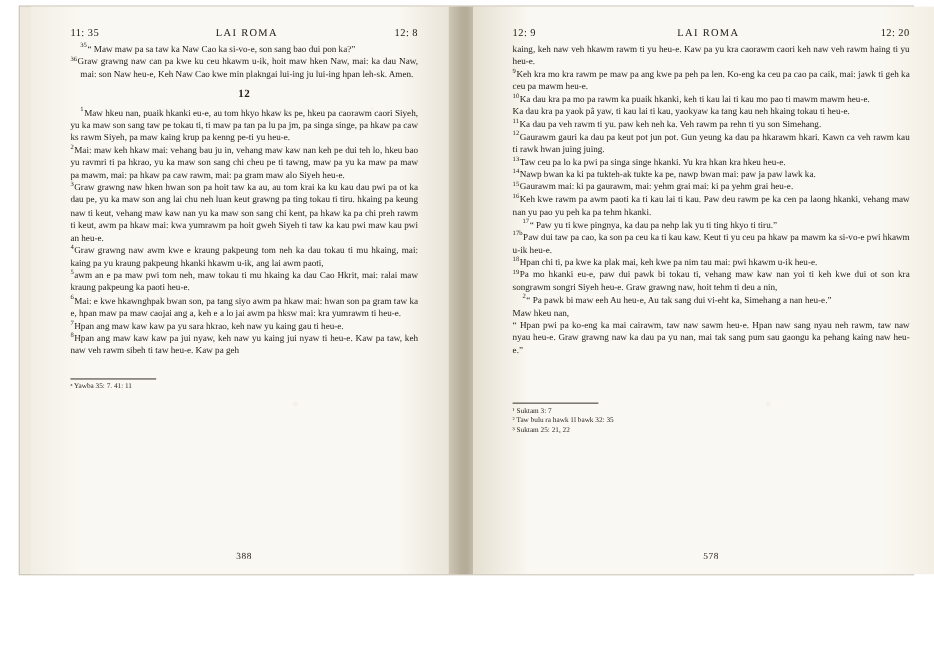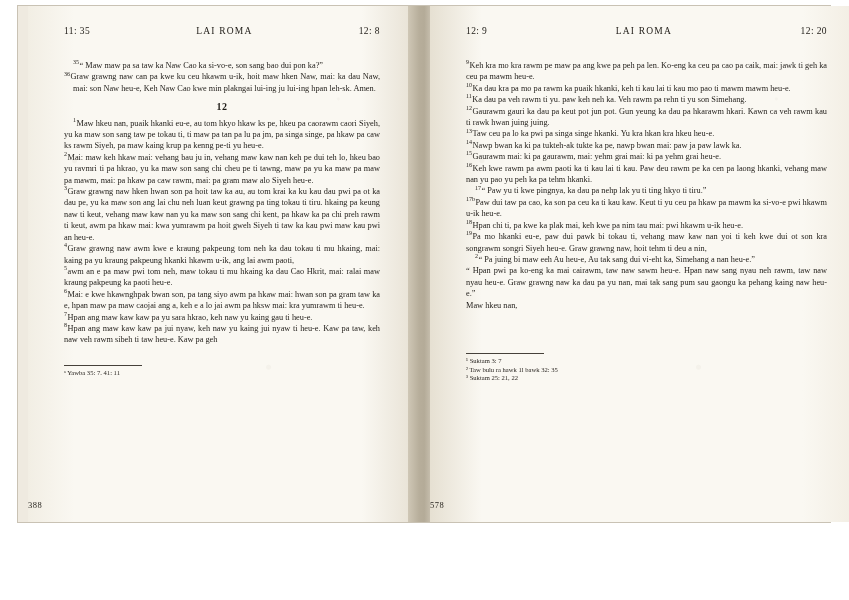--- a/index.html
+++ b/index.html
@@ -70,21 +70,21 @@
     bottom: 14px;
   }
   .runhead {
     display: flex;
     justify-content: space-between;
     align-items: center;
     font-size: 9.5px;
     letter-spacing: .4px;
     color: #24211c;
     font-family: "Liberation Serif", serif;
-    margin-bottom: 24px;
+    margin-bottom: 3px;
   }
   .runhead .title {
     letter-spacing: 1.2px;
   }
   .body {
     font-size: 8.3px;
     line-height: 11.4px;
     color: #1f1c18;
     text-align: justify;
     hyphens: none;
@@ -128,20 +128,21 @@
     line-height: 8.6px;
     color: #231f1b;
   }
   .footnotes div {
     margin: 0;
   }
   .folio {
     position: absolute;
     bottom: 12px;
     width: 100%;
+    text-align: center;
     font-size: 8.5px;
     letter-spacing: .5px;
     color: #211e19;
   }
   .page.left .folio { left: 0; }
   .page.right .folio { left: 0; }
   
   .speckle {
     position: absolute;
     inset: 0;
@@ -201,35 +202,37 @@
       <div class="speckle"></div>
       <div class="text-col">
 
         <div class="runhead">
           <span>12: 9</span>
           <span class="title">LAI ROMA</span>
           <span>12: 20</span>
         </div>
 
         <div class="body">
+          <p><span>kaing, keh naw veh hkawm rawm ti yu heu-e. Kaw pa yu kra caorawm caori keh naw veh rawm haing ti yu heu-e.</span></p>
           <p><sup class="vs">9</sup><span>Keh kra mo kra rawm pe maw pa ang kwe pa peh pa len. Ko-eng ka ceu pa cao pa caik, mai: jawk ti geh ka ceu pa mawm heu-e.</span></p>
           <p><sup class="vs">10</sup><span>Ka dau kra pa mo pa rawm ka puaik hkanki, keh ti kau lai ti kau mo pao ti mawm mawm heu-e.</span></p>
+          <p><span>Ka dau kra pa yaok pâ yaw, ti kau lai ti kau, yaokyaw ka tang kau neh hkaing tokau ti heu-e.</span></p>
           <p><sup class="vs">11</sup><span>Ka dau pa veh rawm ti yu. paw keh neh ka.  Veh rawm pa rehn ti yu son Simehang.</span></p>
           <p><sup class="vs">12</sup><span>Gaurawm gauri ka dau pa keut pot jun pot.  Gun yeung ka dau pa hkarawm hkari.  Kawn ca veh rawm kau ti rawk hwan juing juing.</span></p>
           <p><sup class="vs">13</sup><span>Taw ceu pa lo ka pwi pa singa singe hkanki.  Yu kra hkan kra hkeu heu-e.</span></p>
           <p><sup class="vs">14</sup><span>Nawp bwan ka ki pa tukteh-ak tukte ka pe, nawp bwan mai: paw ja paw lawk ka.</span></p>
           <p><sup class="vs">15</sup><span>Gaurawm mai: ki pa gaurawm, mai: yehm grai mai: ki pa yehm grai heu-e.</span></p>
           <p><sup class="vs">16</sup><span>Keh kwe rawm pa awm paoti ka ti kau lai ti kau.  Paw deu rawm pe ka cen pa laong hkanki, vehang maw nan yu pao yu peh ka pa tehm hkanki.</span></p>
           <p class="quote"><sup class="vs">17</sup><span>“ Paw yu ti kwe pingnya, ka dau pa nehp lak yu ti ting hkyo ti tiru.”</span></p>
           <p><sup class="vs">17b</sup><span>Paw dui taw pa cao, ka son pa ceu ka ti kau kaw.  Keut ti yu ceu pa hkaw pa mawm ka si-vo-e pwi hkawm u-ik heu-e.</span></p>
           <p><sup class="vs">18</sup><span>Hpan chi ti, pa kwe ka plak mai, keh kwe pa nim tau mai: pwi hkawm u-ik heu-e.</span></p>
           <p><sup class="vs">19</sup><span>Pa mo hkanki eu-e, paw dui pawk bi tokau ti, vehang maw kaw nan yoi ti keh kwe dui ot son kra songrawm songri Siyeh heu-e.  Graw grawng naw, hoit tehm ti deu a nin,</span></p>
-          <p class="quote"><sup class="vs">2</sup><span>“ Pa juing bi maw eeh Au heu-e, Au tak sang dui vi-eht ka, Simehang a nan heu-e.”</span></p>
+          <p class="quote"><sup class="vs">2</sup><span>“ Pa pawk bi maw eeh Au heu-e, Au tak sang dui vi-eht ka, Simehang a nan heu-e.”</span></p>
+          <p><span>Maw hkeu nan,</span></p>
           <p><span>“ Hpan pwi pa ko-eng ka mai cairawm, taw naw sawm heu-e.  Hpan naw sang nyau neh rawm, taw naw nyau heu-e.  Graw grawng naw ka dau pa yu nan, mai tak sang pum sau gaongu ka pehang kaing naw heu-e.”</span></p>
-          <p><span>Maw hkeu nan,</span></p>
           <p class="quote"><sup class="vs"></sup><span></span></p>
           <p><sup class="vs"></sup><span></span></p>
           <p class="quote"><sup class="vs"></sup><span></span></p>
         </div>
 
         <div class="footnote-rule"></div>
         <div class="footnotes">
           <div>¹ Suktam 3: 7</div>
           <div>² Taw bulu ra hawk 1l bawk 32: 35</div>
           <div>³ Suktam 25: 21, 22</div>

